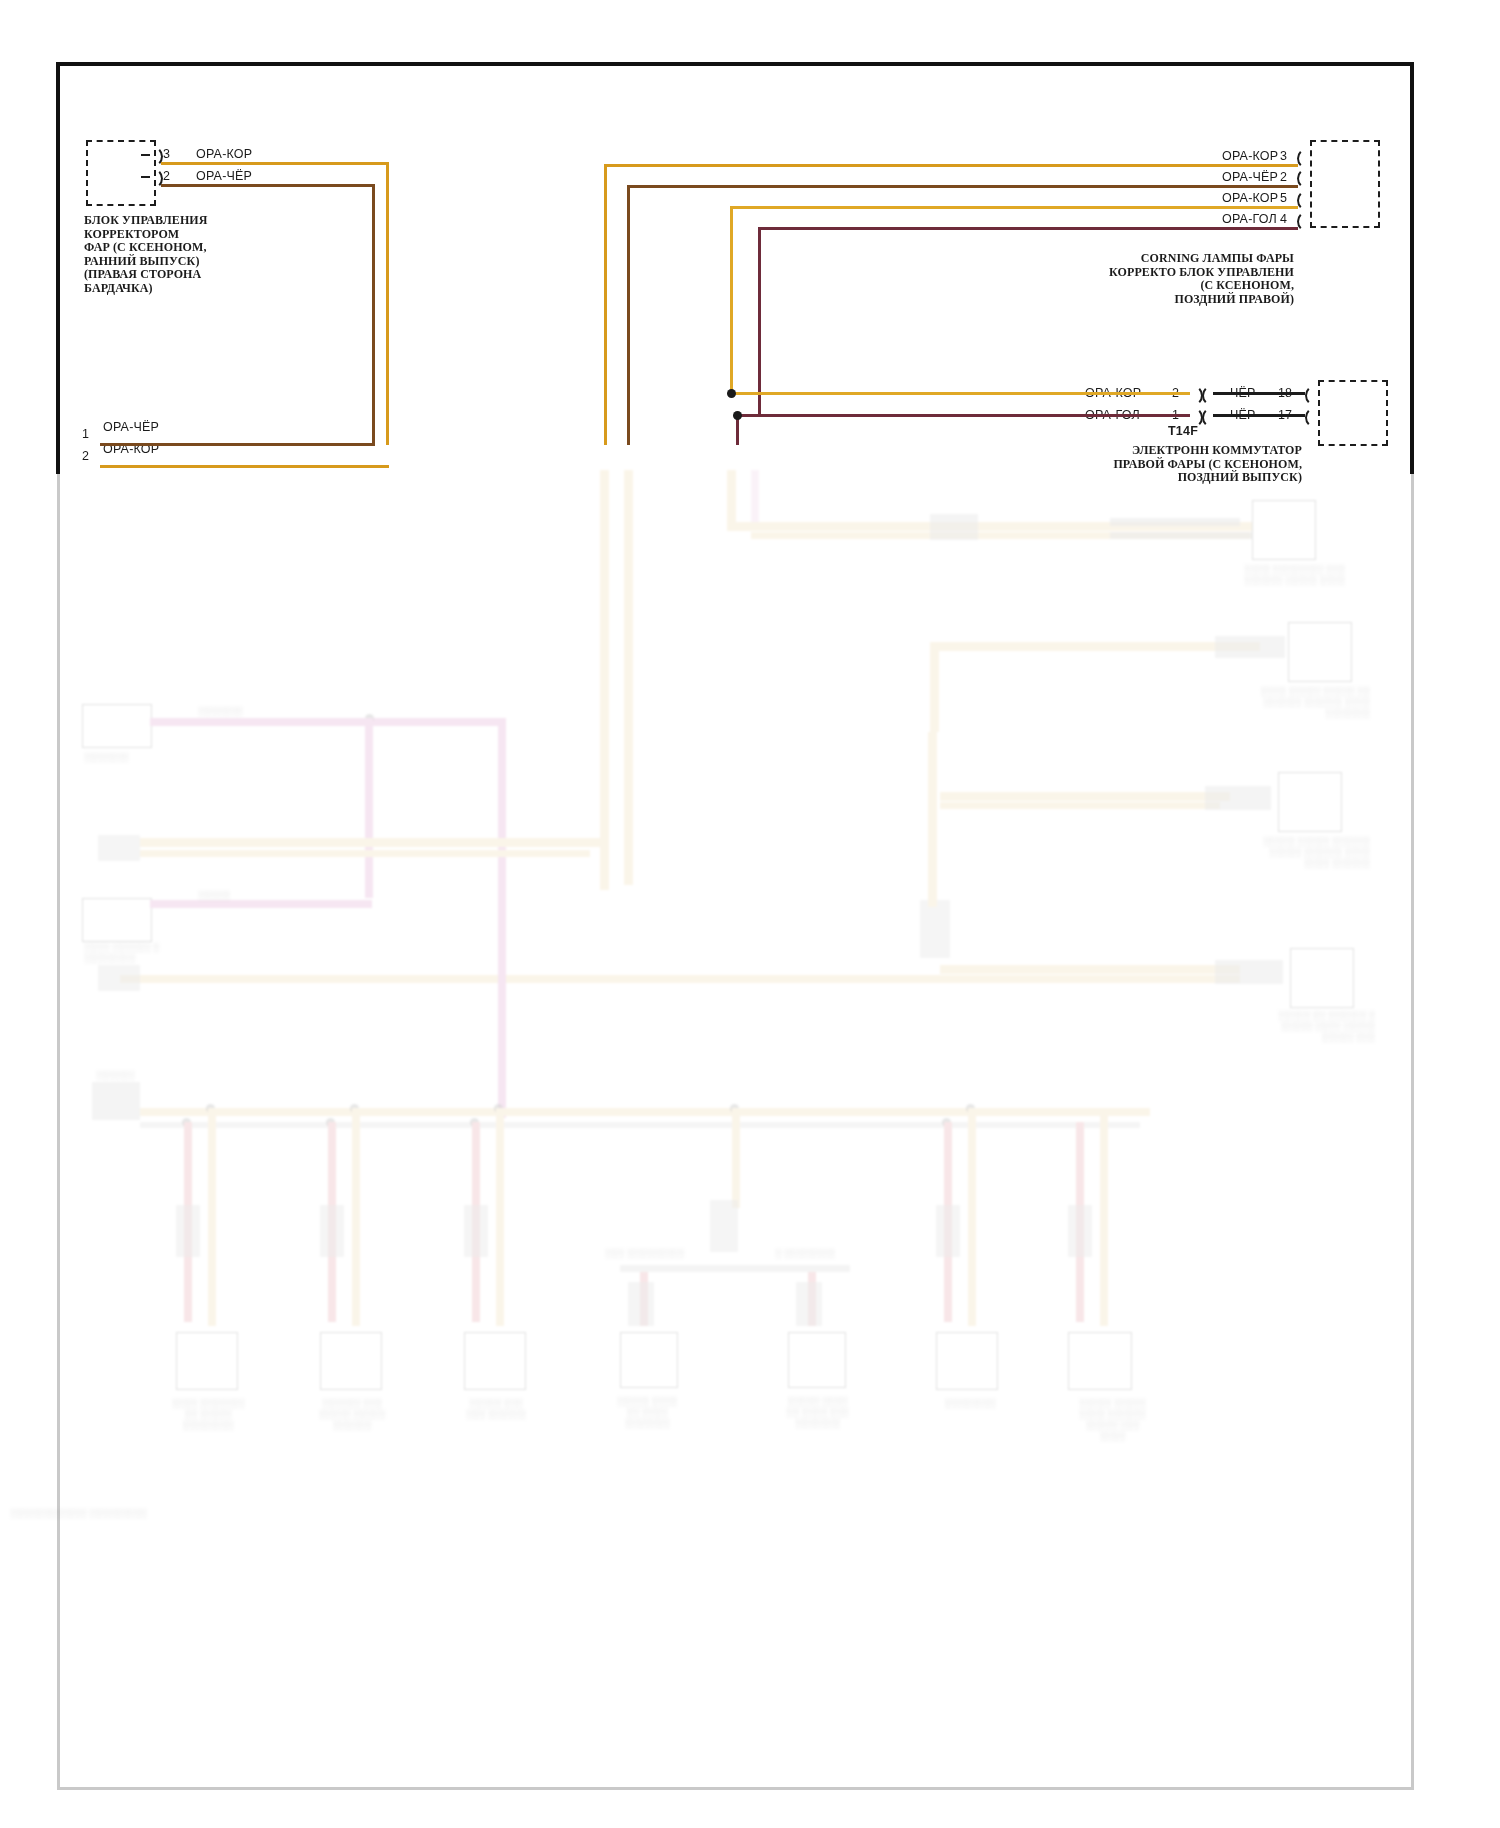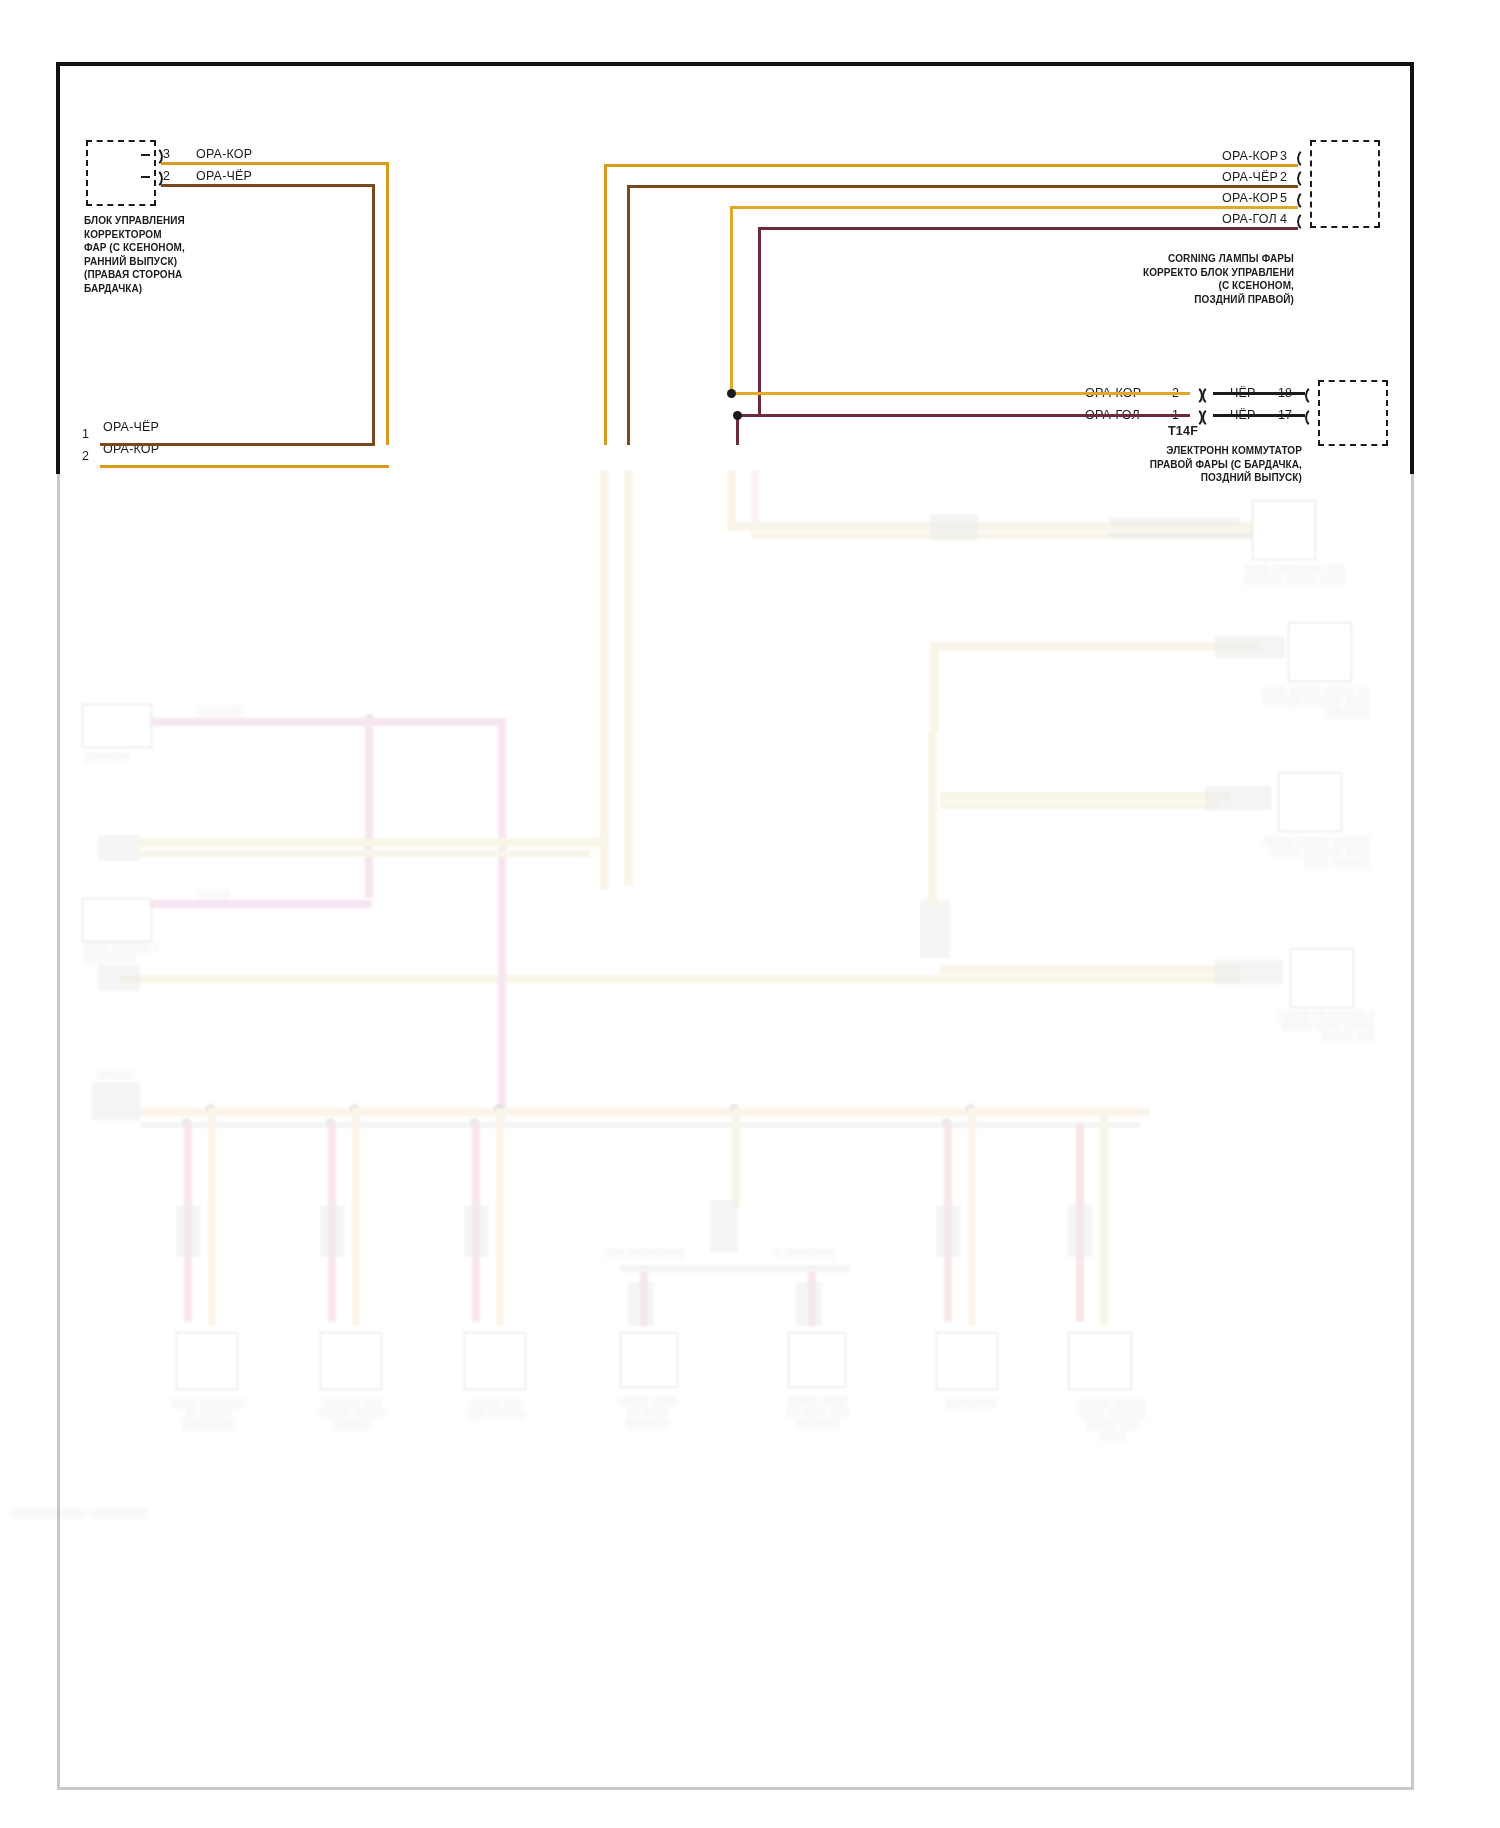--- a/index.html
+++ b/index.html
@@ -27,21 +27,21 @@
   .arc-l{position:absolute;width:11px;height:17px;border:2px solid #1c1c1c;border-right:none;border-top-color:transparent;border-bottom-color:transparent;border-radius:11px 0 0 11px;}
   .pinstub{position:absolute;width:9px;height:2px;background:#1c1c1c;}
 
   
   .dot{position:absolute;width:9px;height:9px;border-radius:50%;background:#1a1a1a;}
   .dot-f{position:absolute;width:9px;height:9px;border-radius:50%;background:#6e6e6e;opacity:.55;}
 
   
   .lbl{position:absolute;font-size:12.5px;color:#1b1b1b;white-space:nowrap;letter-spacing:.2px;}
   .pin{position:absolute;font-size:12.5px;color:#1b1b1b;}
-  .blk{position:absolute;font-size:10px;line-height:13.6px;color:#1b1b1b;font-weight:bold;white-space:pre;letter-spacing:.1px;}
+  .blk{position:absolute;font-size:12px;line-height:13.6px;color:#1b1b1b;font-weight:bold;white-space:pre;letter-spacing:.1px;font-family:Liberation Serif, serif;}
   .blk.r{text-align:right;}
 
   
   #faded{position:absolute;left:0;top:470px;width:1500px;height:1358px;
          filter:blur(1.15px) opacity(.30) saturate(.85);}
   #faded .fw{position:absolute;}
   #faded .fmod{position:absolute;border:1.5px solid #9a9a9a;background:#fff;}
   #faded .ftxt{position:absolute;font-size:9px;line-height:11px;color:#6b6b6b;
                white-space:pre;filter:blur(1.1px);font-weight:bold;}
   #faded .fcon{position:absolute;background:#bdbdbd;}
@@ -146,21 +146,21 @@
   <div class="pin" style="left:1278px;top:408px;">17</div>
 
   <div class="lbl" style="left:1085px;top:386px;">ОРА-КОР</div>
   <div class="lbl" style="left:1085px;top:408px;">ОРА-ГОЛ</div>
   <div class="lbl" style="left:1230px;top:386px;">ЧЁР</div>
   <div class="lbl" style="left:1230px;top:408px;">ЧЁР</div>
 
   <div class="lbl" style="left:1168px;top:424px;font-weight:bold;">T14F</div>
 
   <div class="blk r" style="left:1000px;top:444px;width:302px;">ЭЛЕКТРОНН КОММУТАТОР
-ПРАВОЙ ФАРЫ (С БАРДАЧКА,
+ПРАВОЙ ФАРЫ (С КСЕНОНОМ,
 ПОЗДНИЙ ВЫПУСК)</div>
 
   <div class="w w-black" style="left:1213px;top:392px;width:92px;height:3px;"></div>
   <div class="w w-black" style="left:1213px;top:414px;width:92px;height:3px;"></div>
 
   <div class="w w-ora2" style="left:730px;top:392px;width:460px;height:3px;"></div>
   <div class="w w-maroon" style="left:736px;top:414px;width:454px;height:3px;"></div>
   <div class="w w-maroon" style="left:736px;top:414px;width:3px;height:31px;"></div>
 
   <div class="dot" style="left:727px;top:389px;"></div>

